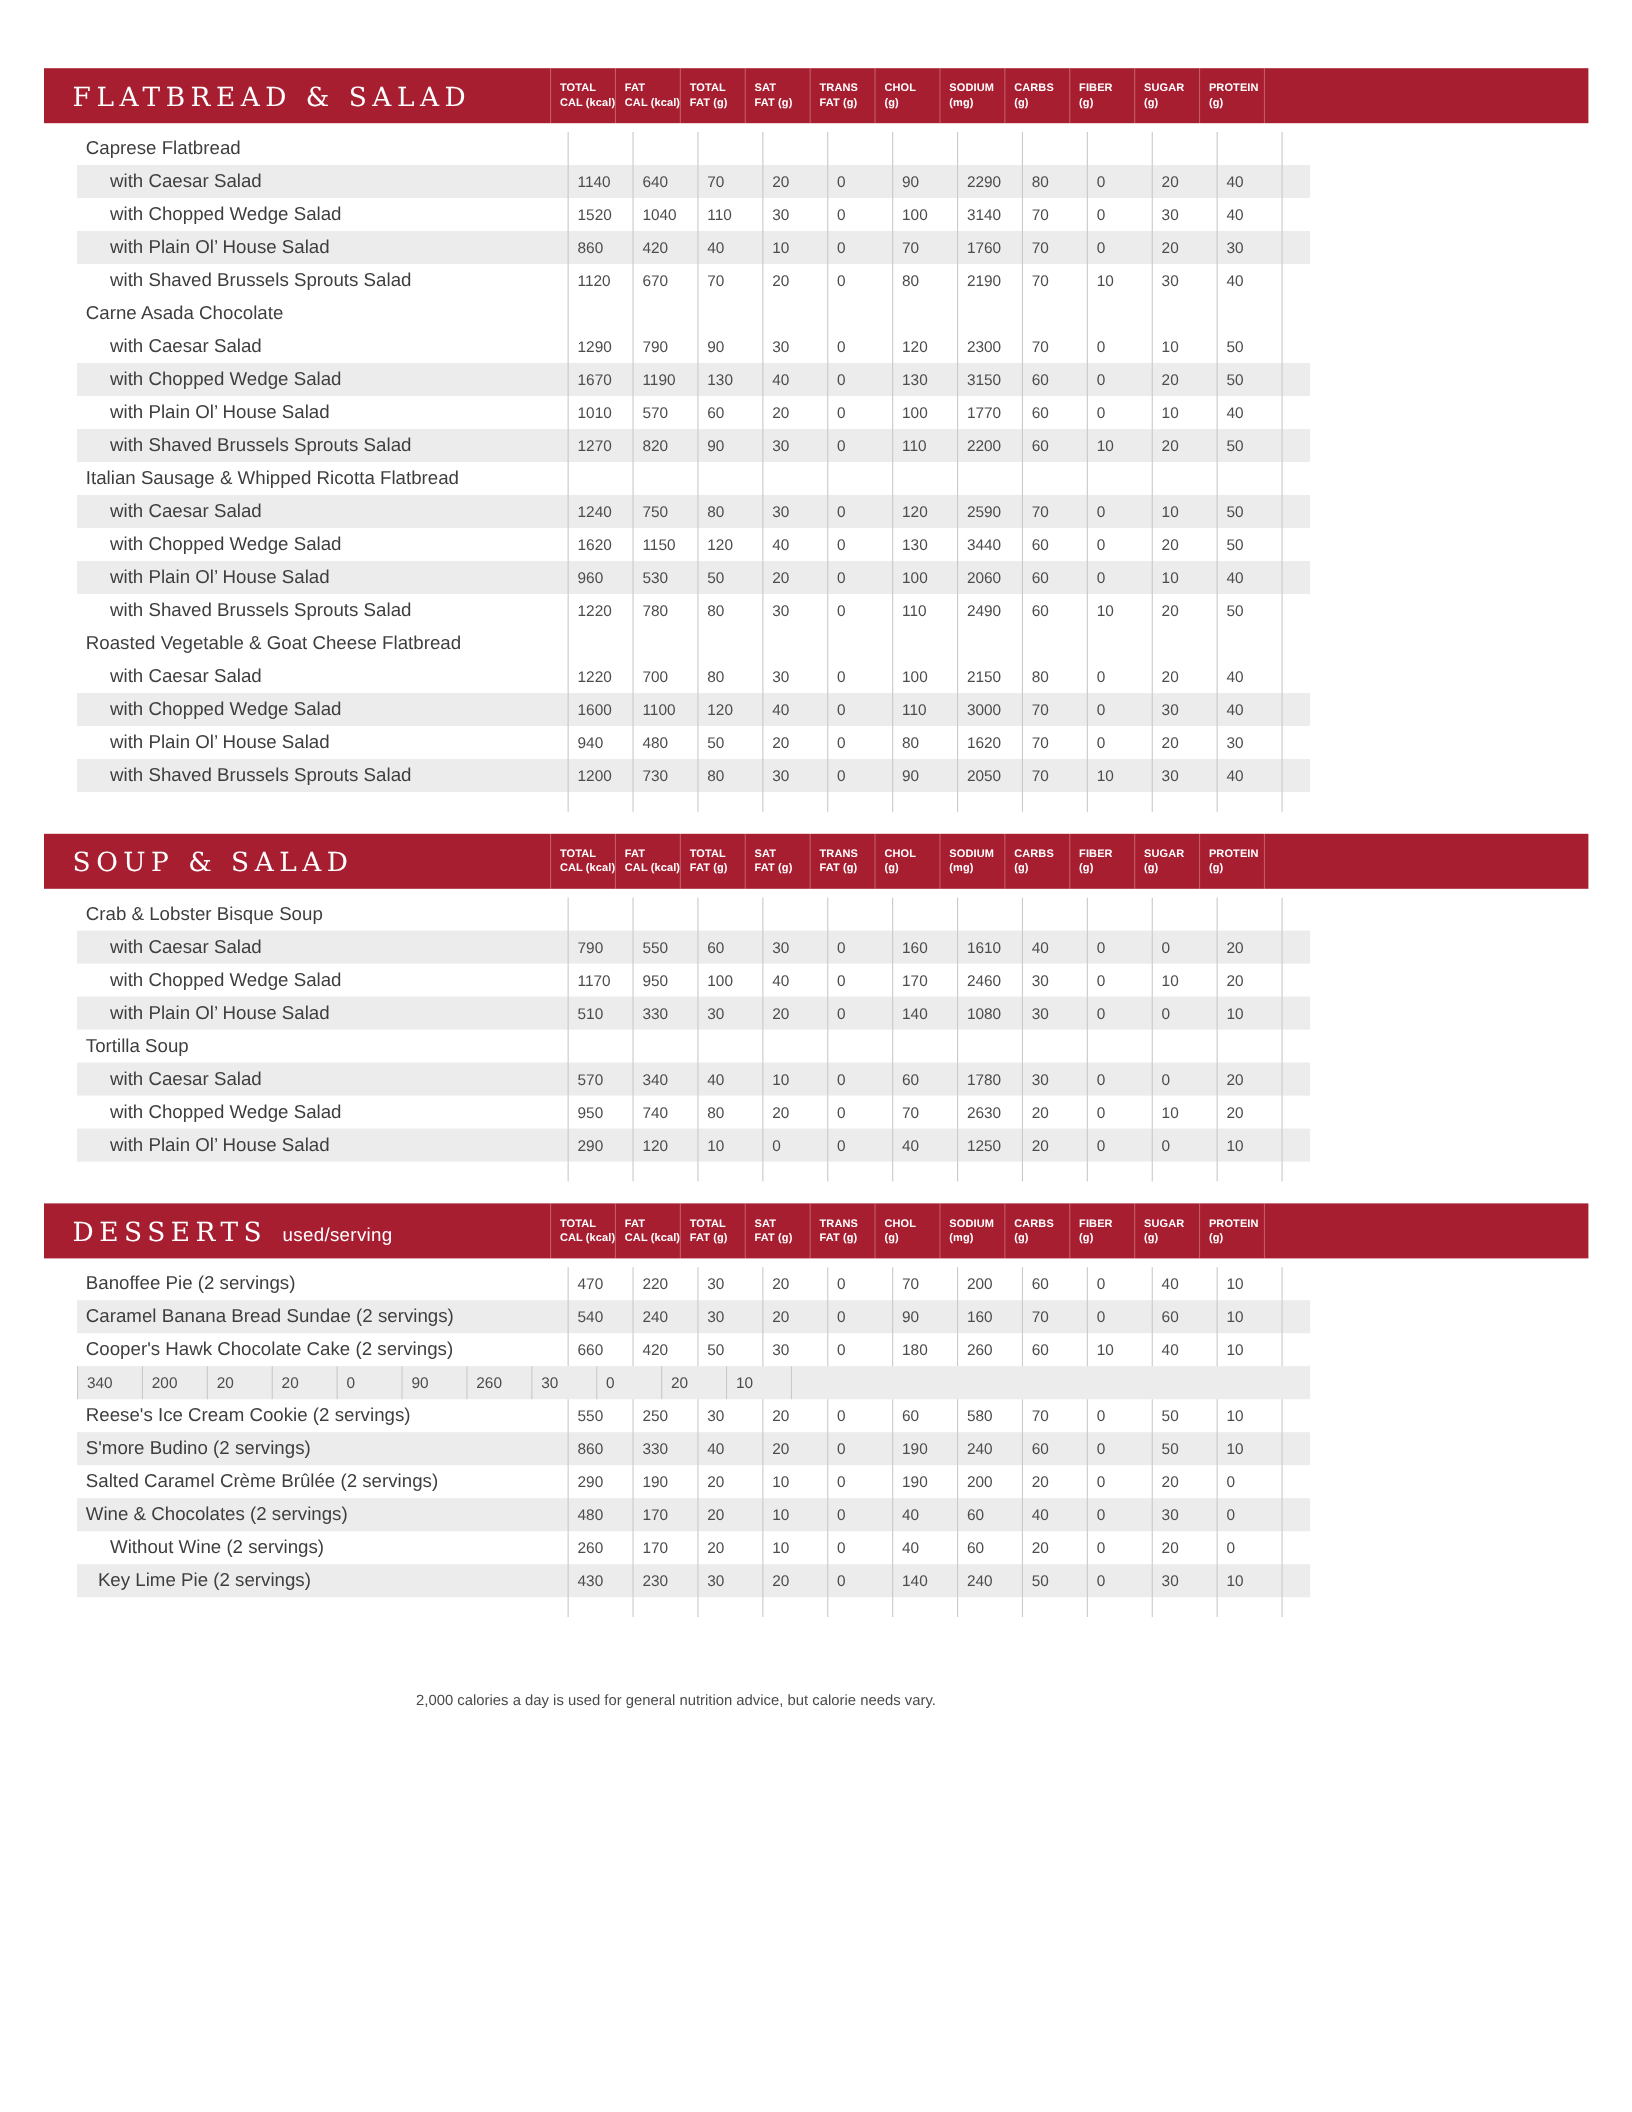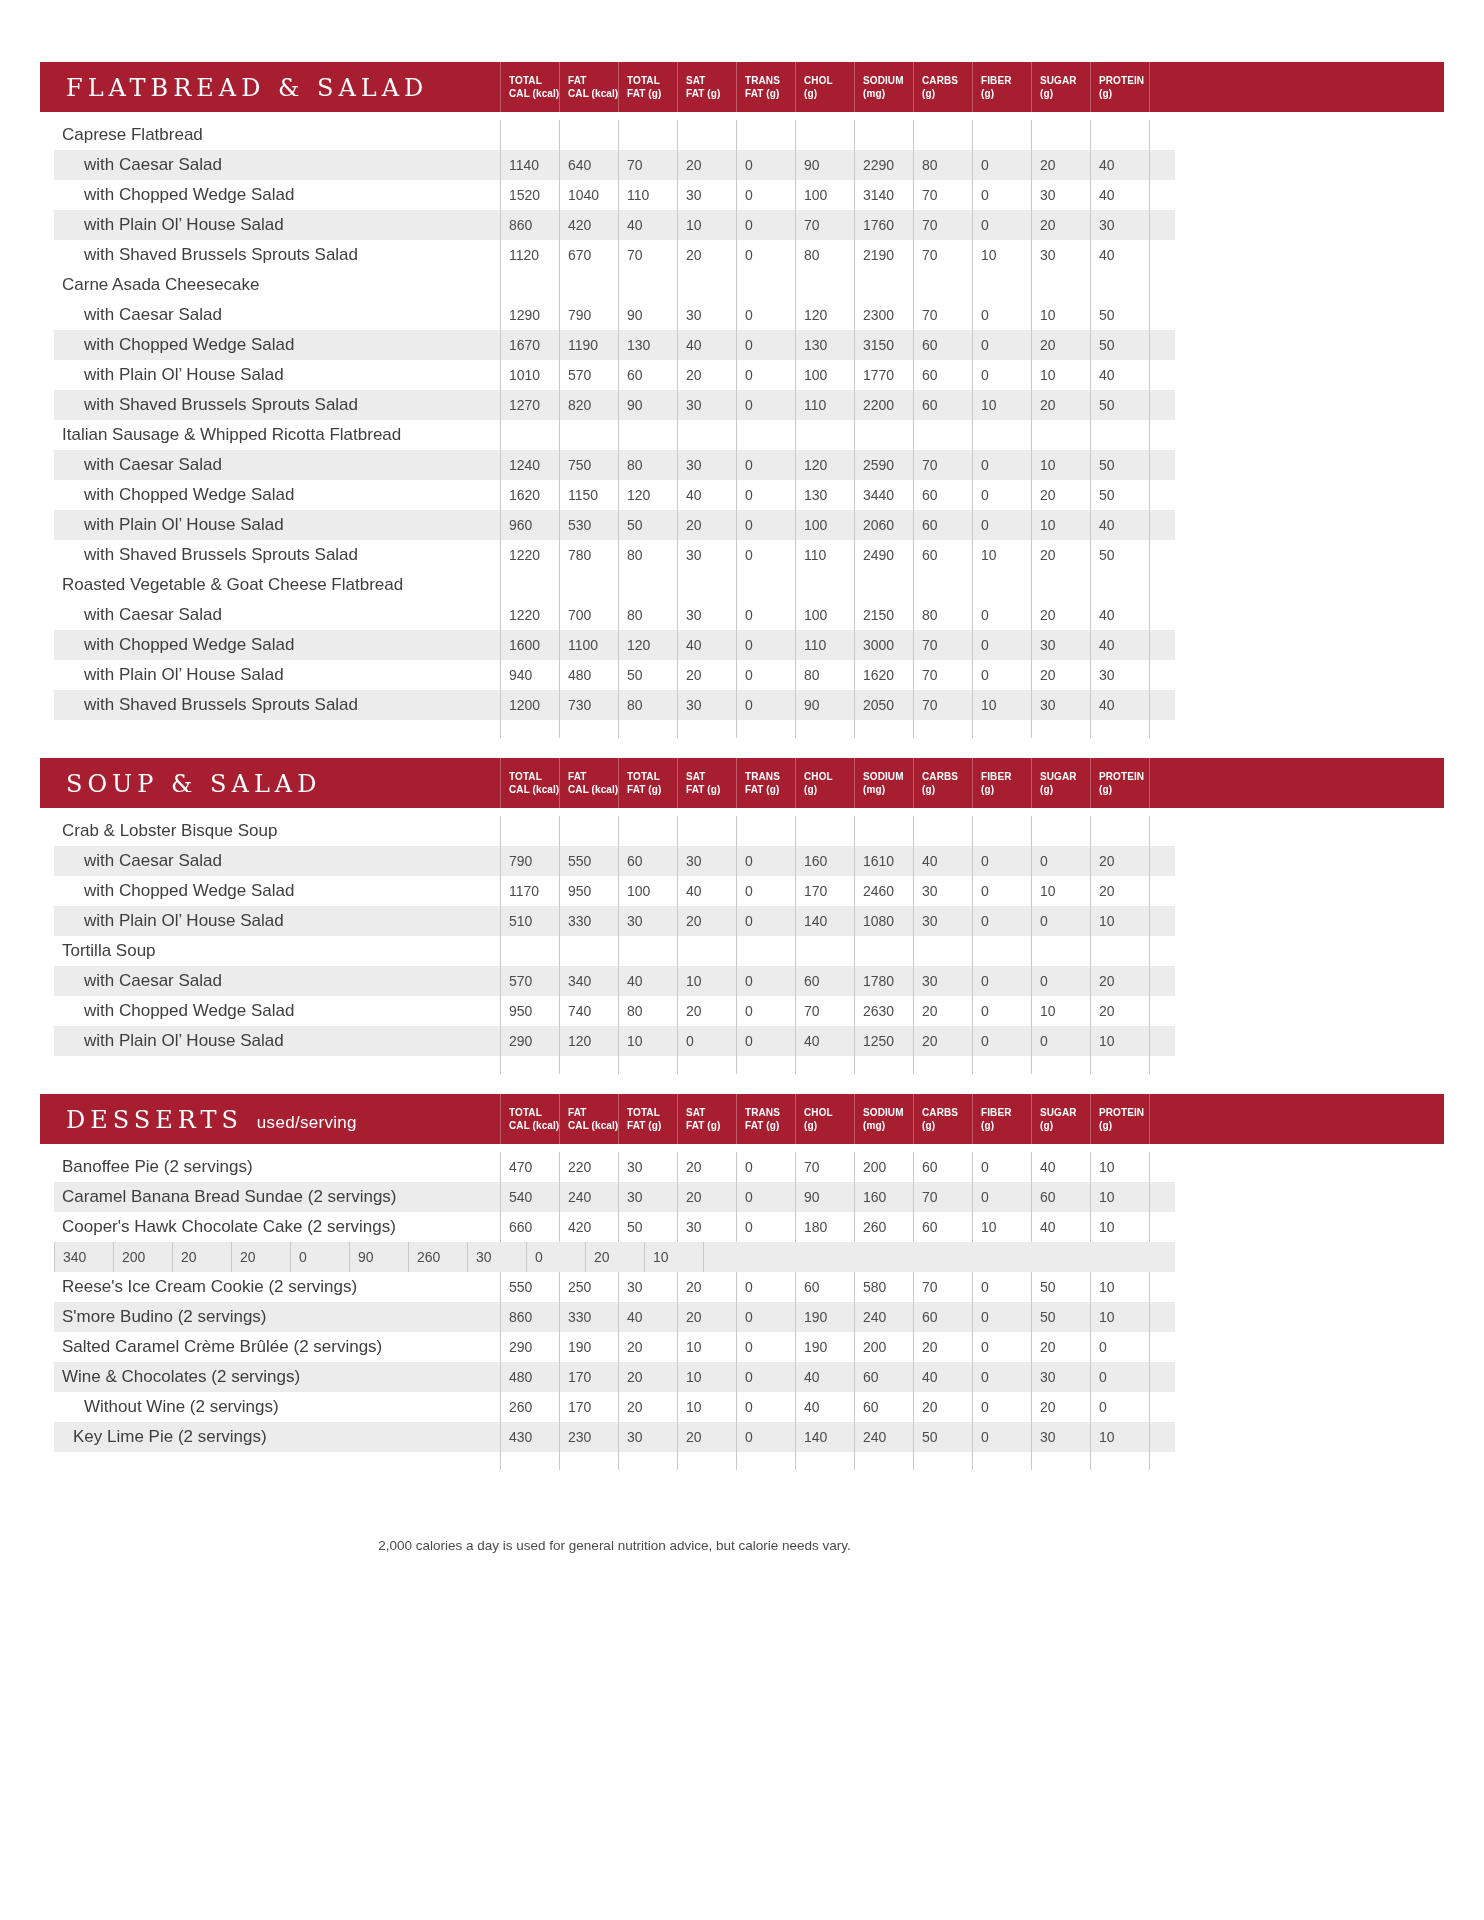--- a/index.html
+++ b/index.html
@@ -17,21 +17,21 @@
   .bar{display:flex;align-items:stretch;height:50px;background:var(--accent);color:#ffffff;}
   .bar-title-cell{width:460px;display:flex;align-items:baseline;gap:14px;padding-left:26px;padding-top:12px;}
   .bar-title{font-family:"DejaVu Serif",serif;font-weight:normal;font-size:24px;letter-spacing:5px;white-space:nowrap;}
   .bar-subtitle{font-size:17px;font-weight:normal;letter-spacing:0.3px;}
   .col-head{width:59px;padding-left:8px;padding-right:2px;border-left:1px solid rgba(255,255,255,0.28);
             display:flex;flex-direction:column;justify-content:center;font-size:10px;font-weight:bold;line-height:1.3;letter-spacing:0.1px;}
   .col-head .l1,.col-head .l2{display:block;white-space:nowrap;}
   .tail-head{width:26px;padding:0;border-left:1px solid rgba(255,255,255,0.28);}
 
   
-  .rows{margin-left:14px;width:1121px;padding-top:8px;}
+  .rows{margin-left:30px;width:1121px;padding-top:8px;}
   .row{display:flex;align-items:stretch;height:30px;}
   .row.gray{background:var(--stripe);}
   .row.ext{height:18px;}
   .name{width:446px;padding-left:8px;display:flex;align-items:center;font-size:17px;color:#3e3e3e;}
   .val{width:59px;padding-left:8px;border-left:1px solid var(--rule);display:flex;align-items:center;font-size:14px;color:#4c4c4c;}
   .tail{width:26px;border-left:1px solid var(--rule);}
 
   .footer{width:1121px;margin-left:14px;margin-top:68px;text-align:center;font-size:13.5px;color:#4a4a4a;}
 </style>
 </head>
@@ -177,21 +177,21 @@
             <div class="val">80</div>
             <div class="val">2190</div>
             <div class="val">70</div>
             <div class="val">10</div>
             <div class="val">30</div>
             <div class="val">40</div>
             <div class="tail"></div>
           </div>
 
   <div class="row">
-    <div class="name" style="padding-left: 8px;">Carne Asada Cheesecake</div>
+    <div class="name" style="padding-left: 8px;">Carne Asada Chocolate</div>
   <div class="val"></div>
             <div class="val"></div>
             <div class="val"></div>
             <div class="val"></div>
             <div class="val"></div>
             <div class="val"></div>
             <div class="val"></div>
             <div class="val"></div>
             <div class="val"></div>
             <div class="val"></div>

